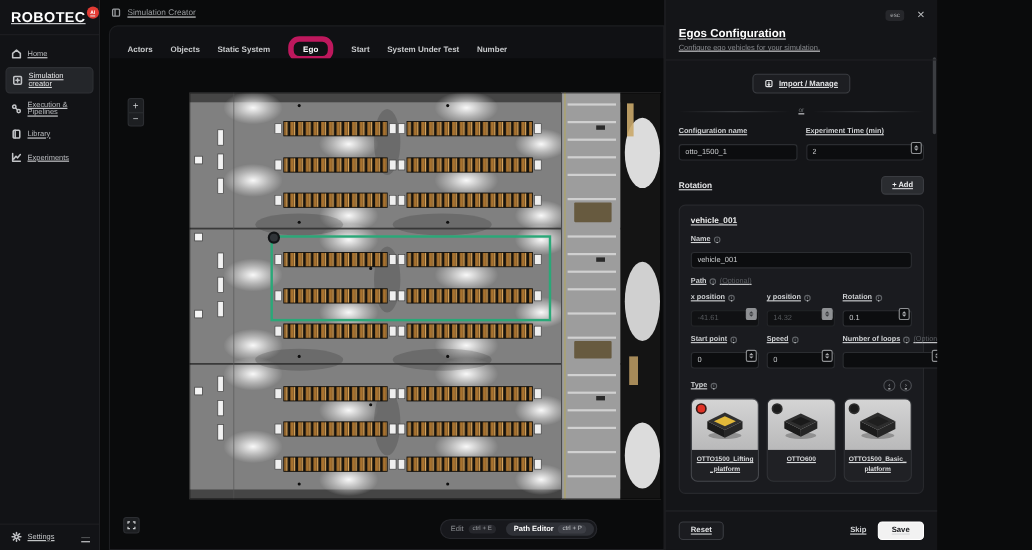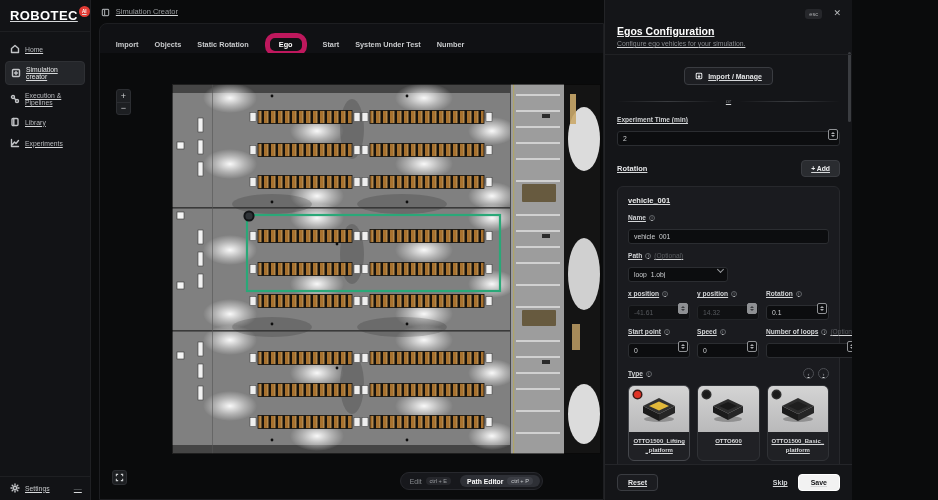--- a/index.html
+++ b/index.html
@@ -238,23 +238,23 @@
         <svg viewBox="0 0 10 10">
             <rect x="1.5" y="1.5" width="7" height="7" rx="1"></rect>
             <path d="M4 1.5 V8.5"></path>
           </svg>
       </span>
       <span class="topbar-title">Simulation Creator</span>
     </div>
 
     <div class="workspace">
       <div class="tabbar">
-        <span class="tab">Import</span>
+        <span class="tab">Actors</span>
         <span class="tab">Objects</span>
-        <span class="tab">Static Rotation</span>
+        <span class="tab">Static System</span>
         <span class="tab active">Ego</span>
         <span class="tab">Start</span>
         <span class="tab">System Under Test</span>
         <span class="tab">Number</span>
       </div>
 
       <div class="canvas">
 
         <div class="map-wrap">
           <svg viewBox="0 0 429 370" width="429" height="370">
@@ -507,20 +507,24 @@
       </div>
 
       <div class="or-divider">
         <span class="line"></span>
         <span class="or-text">or</span>
         <span class="line"></span>
       </div>
 
       <div class="row2">
         <div class="col">
+          <div class="f-label">Configuration name</div>
+          <input class="f-input" readonly="" value="otto_1500_1" style="">
+        </div>
+        <div class="col">
           <div class="f-label">Experiment Time (min)</div>
           <div class="num-wrap">
             <input class="f-input" readonly="" value="2" style="">
             <span class="spin">
                 <i class="up"></i>
                 <i class="dn"></i>
               </span>
           </div>
         </div>
       </div>
@@ -541,24 +545,20 @@
             </div>
             <input class="f-input" readonly="" value="vehicle_001" style="">
           </div>
         </div>
 
         <div class="mt8 path-col">
           <div class="f-label">
             <span>Path</span>
               <span class="info-ic"></span>
             <span class="opt">(Optional)</span>
-          </div>
-          <div class="sel-wrap">
-            <input class="f-input" readonly="" value="loop_1.obj" style="">
-            <span class="sel-chevron"></span>
           </div>
         </div>
 
         <div class="row3">
           <div class="c-sm disabled">
             <div class="f-label">
               <span>x position</span>
                 <span class="info-ic"></span>
             </div>
             <div class="num-wrap">

